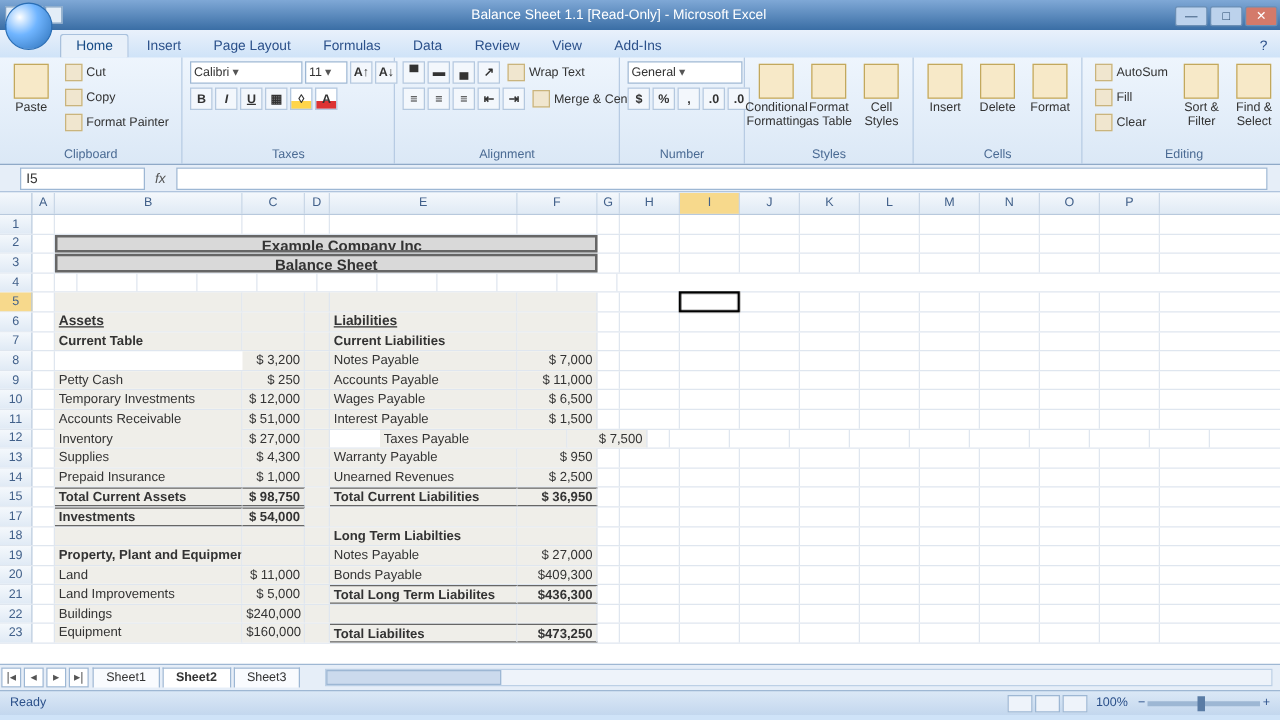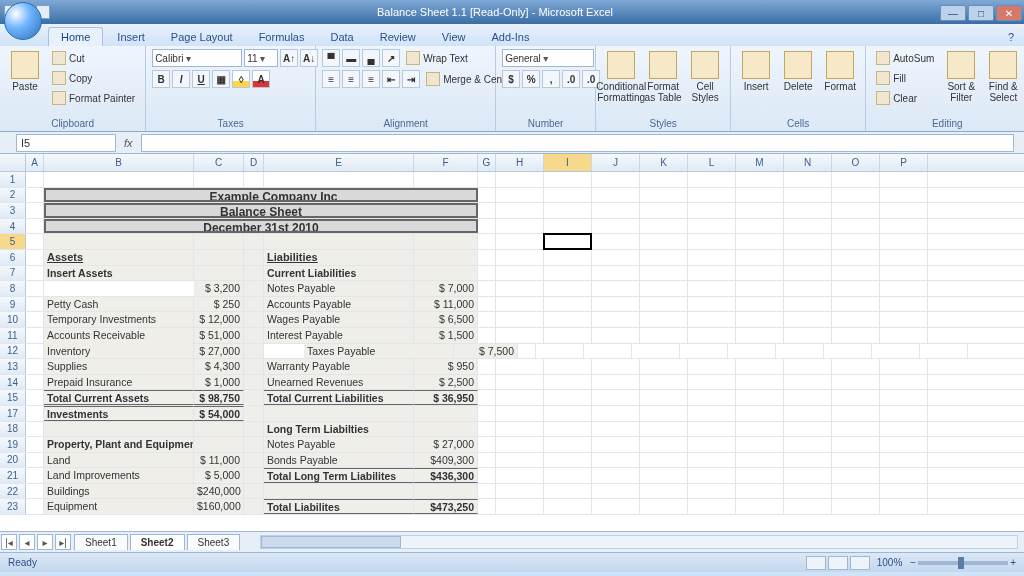--- a/index.html
+++ b/index.html
@@ -356,21 +356,20 @@
         <div class="cell" style="width: 48px;"></div>
         <div class="cell" style="width: 48px;"></div>
         <div class="cell" style="width: 48px;"></div>
         <div class="cell" style="width: 48px;"></div>
         <div class="cell" style="width: 48px;"></div>
         <div class="cell" style="width: 48px;"></div>
       </div>
       <div class="row">
         <div class="rowhdr">4</div>
         <div class="cell" style="width: 18px;"></div>
-        <div class="cell bs-header" style="width: 434px;">December 31st 2010</div>
         <div class="cell" style="width: 18px;"></div>
         <div class="cell" style="width: 48px;"></div>
         <div class="cell" style="width: 48px;"></div>
         <div class="cell" style="width: 48px;"></div>
         <div class="cell" style="width: 48px;"></div>
         <div class="cell" style="width: 48px;"></div>
         <div class="cell" style="width: 48px;"></div>
         <div class="cell" style="width: 48px;"></div>
         <div class="cell" style="width: 48px;"></div>
         <div class="cell" style="width: 48px;"></div>
@@ -409,21 +408,21 @@
         <div class="cell" style="width: 48px;"></div>
         <div class="cell" style="width: 48px;"></div>
         <div class="cell" style="width: 48px;"></div>
         <div class="cell" style="width: 48px;"></div>
         <div class="cell" style="width: 48px;"></div>
         <div class="cell" style="width: 48px;"></div>
       </div>
       <div class="row">
         <div class="rowhdr">7</div>
         <div class="cell" style="width: 18px;"></div>
-        <div class="cell bs-region subhead" style="width: 150px;">Insert Assets</div>
+        <div class="cell bs-region subhead" style="width: 150px;">Current Table</div>
         <div class="cell bs-region" style="width: 50px;"></div>
         <div class="cell bs-region" style="width: 20px;"></div>
         <div class="cell bs-region subhead" style="width: 150px;">Current Liabilities</div>
         <div class="cell bs-region" style="width: 64px;"></div>
         <div class="cell" style="width: 18px;"></div>
         <div class="cell" style="width: 48px;"></div>
         <div class="cell" style="width: 48px;"></div>
         <div class="cell" style="width: 48px;"></div>
         <div class="cell" style="width: 48px;"></div>
         <div class="cell" style="width: 48px;"></div>

